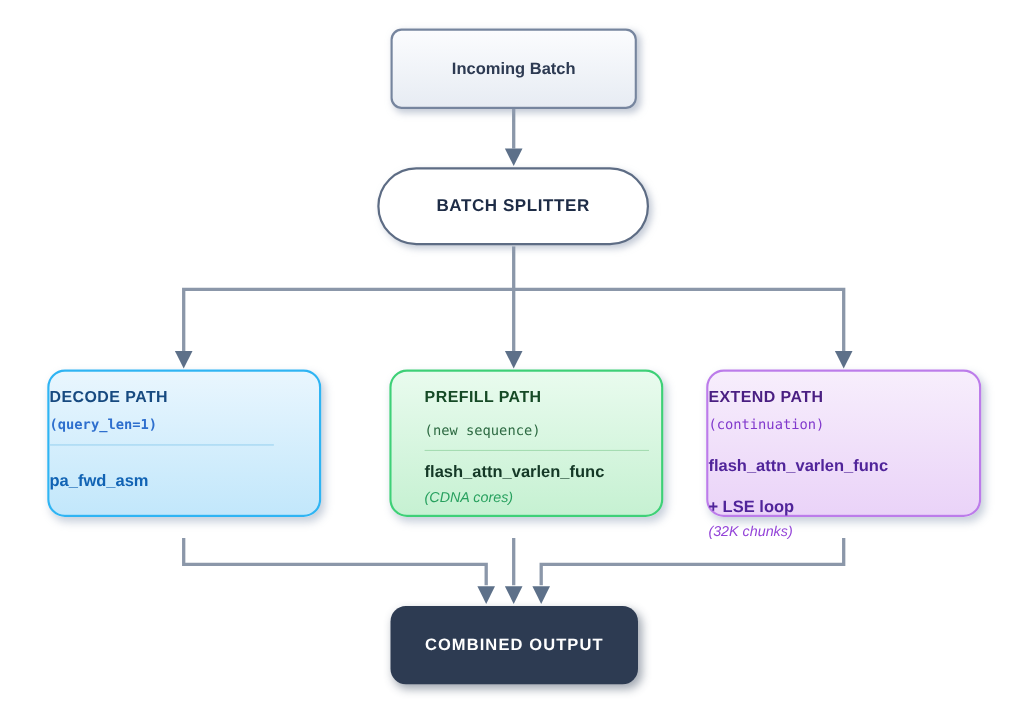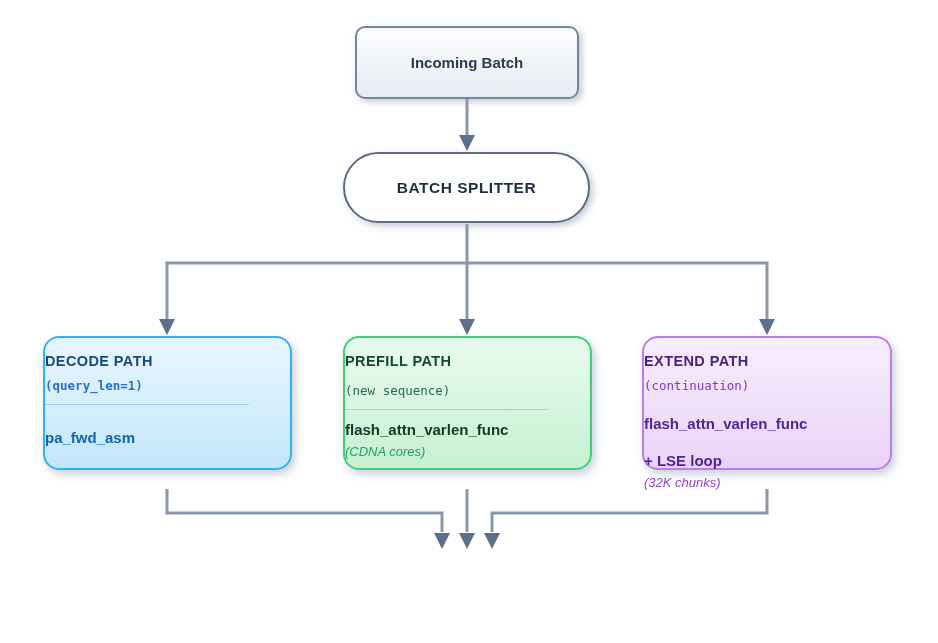--- a/index.html
+++ b/index.html
@@ -75,23 +75,24 @@
     left: 43px;
     background: linear-gradient(180deg, #e9f6fe 0%, #c2e7fb 100%);
     border: 2px solid #2fb4f3;
   }
   .decode .path-title    { color: #174a80; }
   .decode .path-subtitle { color: #2e6fce; font-weight: bold; }
   .decode .path-divider  { background: #9bd2f0; }
   .decode .path-kernel   { color: #1163b4; margin-top: 24px; }
 
   .prefill {
-    left: 343px;
+    left: 354px;
     background: linear-gradient(180deg, #e9fbee 0%, #c6f1d2 100%);
     border: 2px solid #3ed077;
+    padding-left: 30px;
   }
   .prefill .path-title    { color: #164a26; }
   .prefill .path-subtitle { color: #2d6a42; margin-top: 14px; }
   .prefill .path-divider  { background: #a5dcb2; }
   .prefill .path-kernel   { color: #143826; }
   .prefill .path-note     { color: #27a05e; }
 
   .extend {
     left: 642px; width: 250px;
     background: linear-gradient(180deg, #f7eefc 0%, #ead3f8 100%);
@@ -164,14 +165,17 @@
 
   <div class="path-card extend">
     <div class="path-title">EXTEND PATH</div>
     <div class="path-subtitle">(continuation)</div>
     <div class="path-divider"></div>
     <div class="path-kernel">flash_attn_varlen_func</div>
     <div class="path-kernel2">+ LSE loop</div>
     <div class="path-note">(32K chunks)</div>
   </div>
 
+  <div class="node combined">
+    <span>COMBINED OUTPUT</span>
+  </div>
 
 </div>
 
 </body></html>

